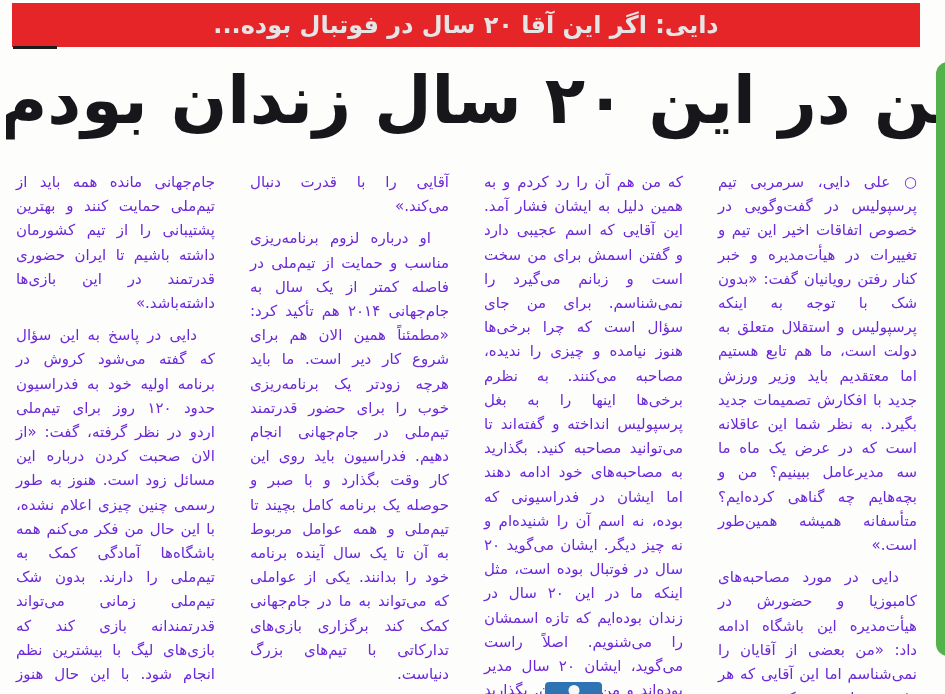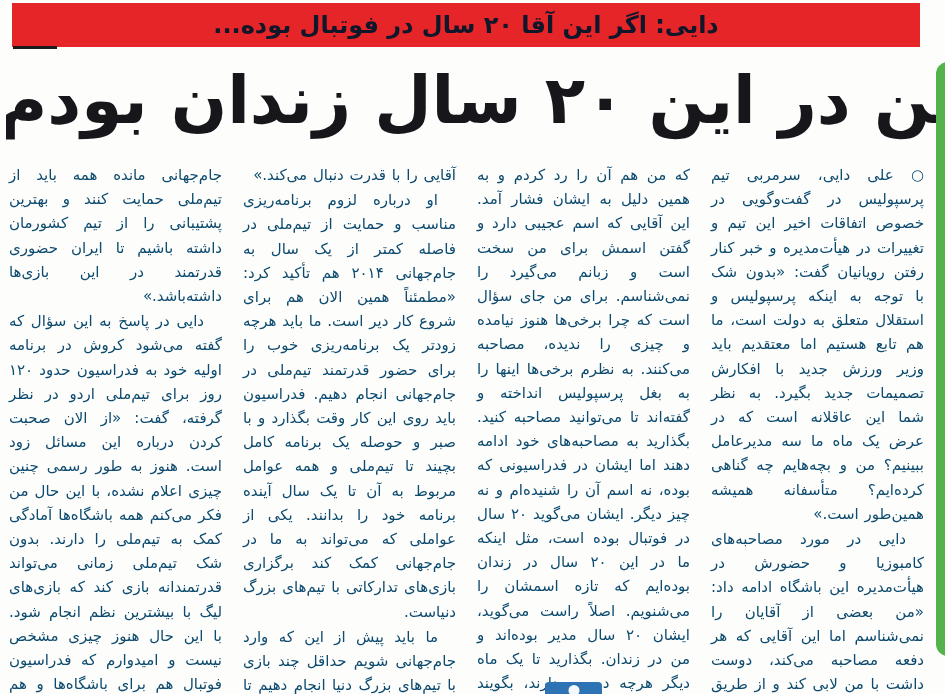--- a/index.html
+++ b/index.html
@@ -4,40 +4,40 @@
 <style>
   html,body{margin:0;padding:0;background:#ffffff;}
   body{font-family:"DejaVu Sans","Liberation Sans",sans-serif;}
   .page{
     position:relative;width:945px;height:694px;background:#fdfdfc;
     overflow:hidden;direction:rtl;
   }
   
   .kicker{
     position:absolute;top:3px;left:12px;right:25px;height:44px;
-    background:#e52528;color:#0f172a;display:flex;align-items:center;justify-content:center;
+    background:#e52528;color:#e5e5e5;display:flex;align-items:center;justify-content:center;
     font-weight:bold;font-size:24px;letter-spacing:0;
   }
   .tick{position:absolute;top:46px;left:13px;width:44px;height:3px;background:#1b1b1b;}
   
   .headline{
     position:absolute;top:50px;left:6px;right:8px;height:102px;
     display:flex;align-items:center;justify-content:center;
     font-size:72px;font-weight:900;color:#17171b;white-space:nowrap;
     overflow:hidden;line-height:1.05;
   }
   
   .columns{
     position:absolute;top:162px;right:20px;left:8px;bottom:0;
     display:flex;flex-direction:row;gap:19px;direction:rtl;overflow:hidden;
   }
   .col{flex:1 1 0;overflow:hidden;}
   .col p{
-    margin:1px;padding:0;
-    font-size:15px;line-height:24.2px;color:#0c4a6e;
+    margin:8px;padding:0;
+    font-size:15px;line-height:24.2px;color:#6d28d9;
     text-align:justify;text-align-last:right;
     word-spacing:1px;
   }
   .col p.indent{text-indent:18px;}
   .col p.runon{text-align-last:justify;}
   
   .green-edge{
     position:absolute;top:62px;right:-8px;width:17px;height:594px;
     background:#54b24b;border-radius:12px 0 0 12px;
   }

